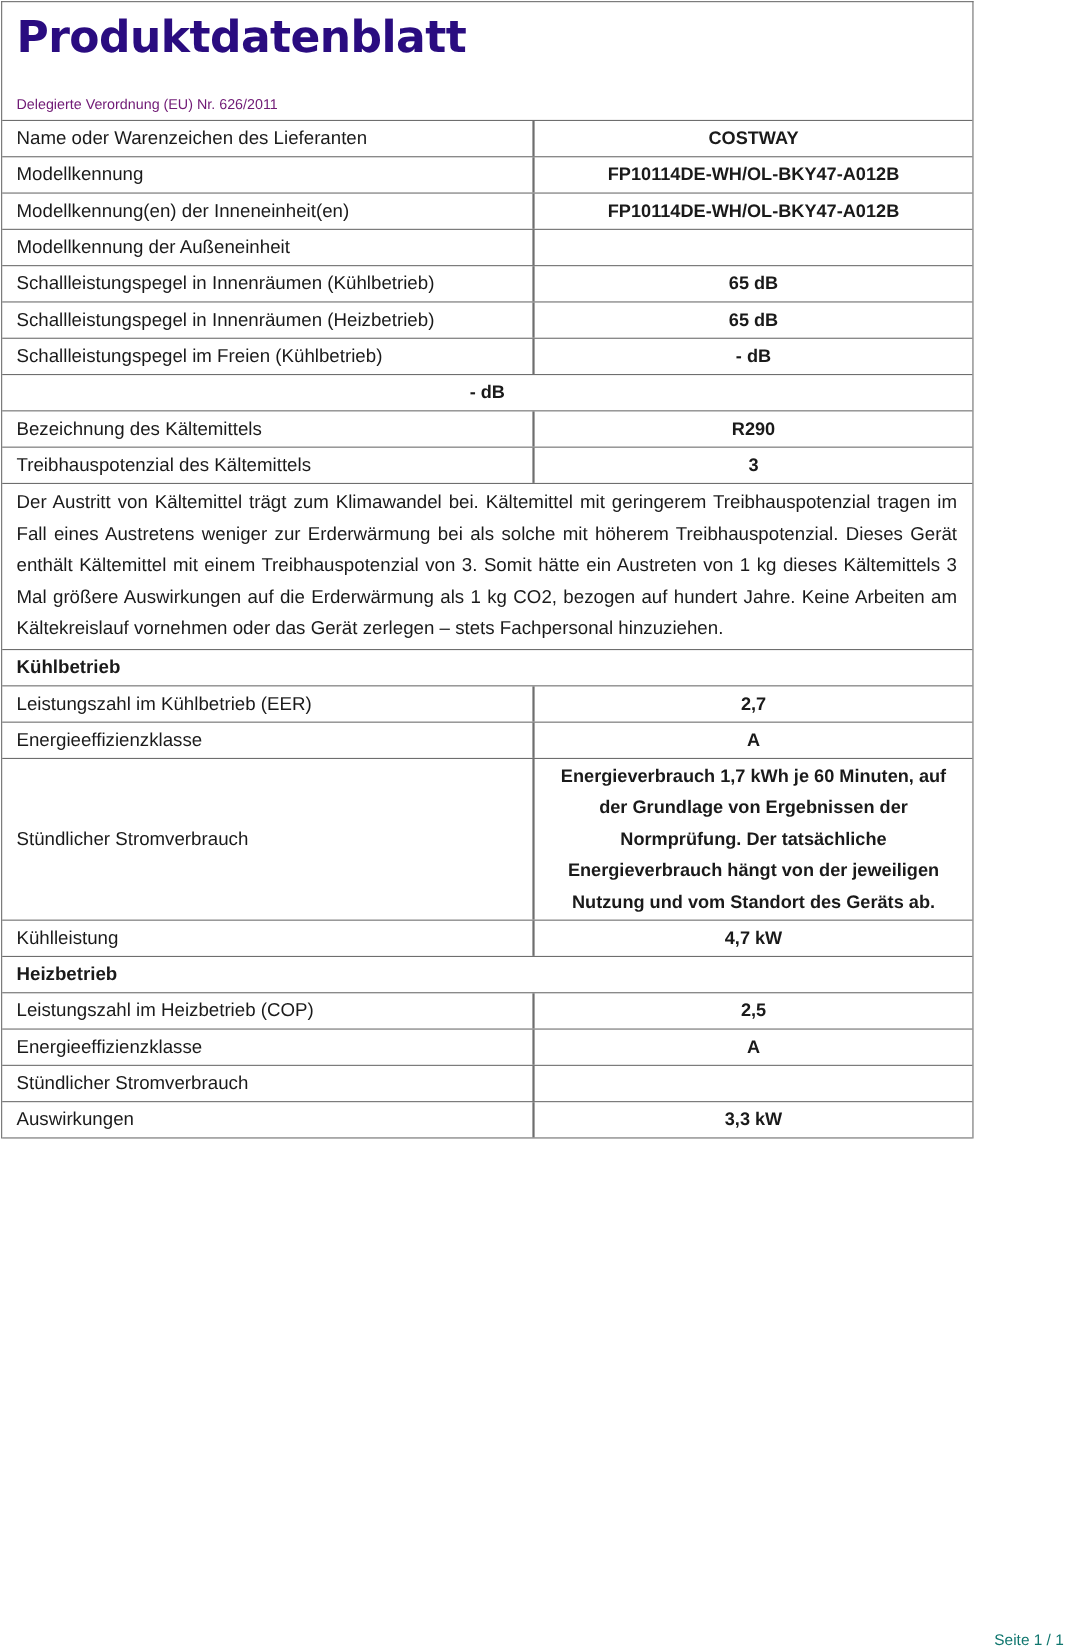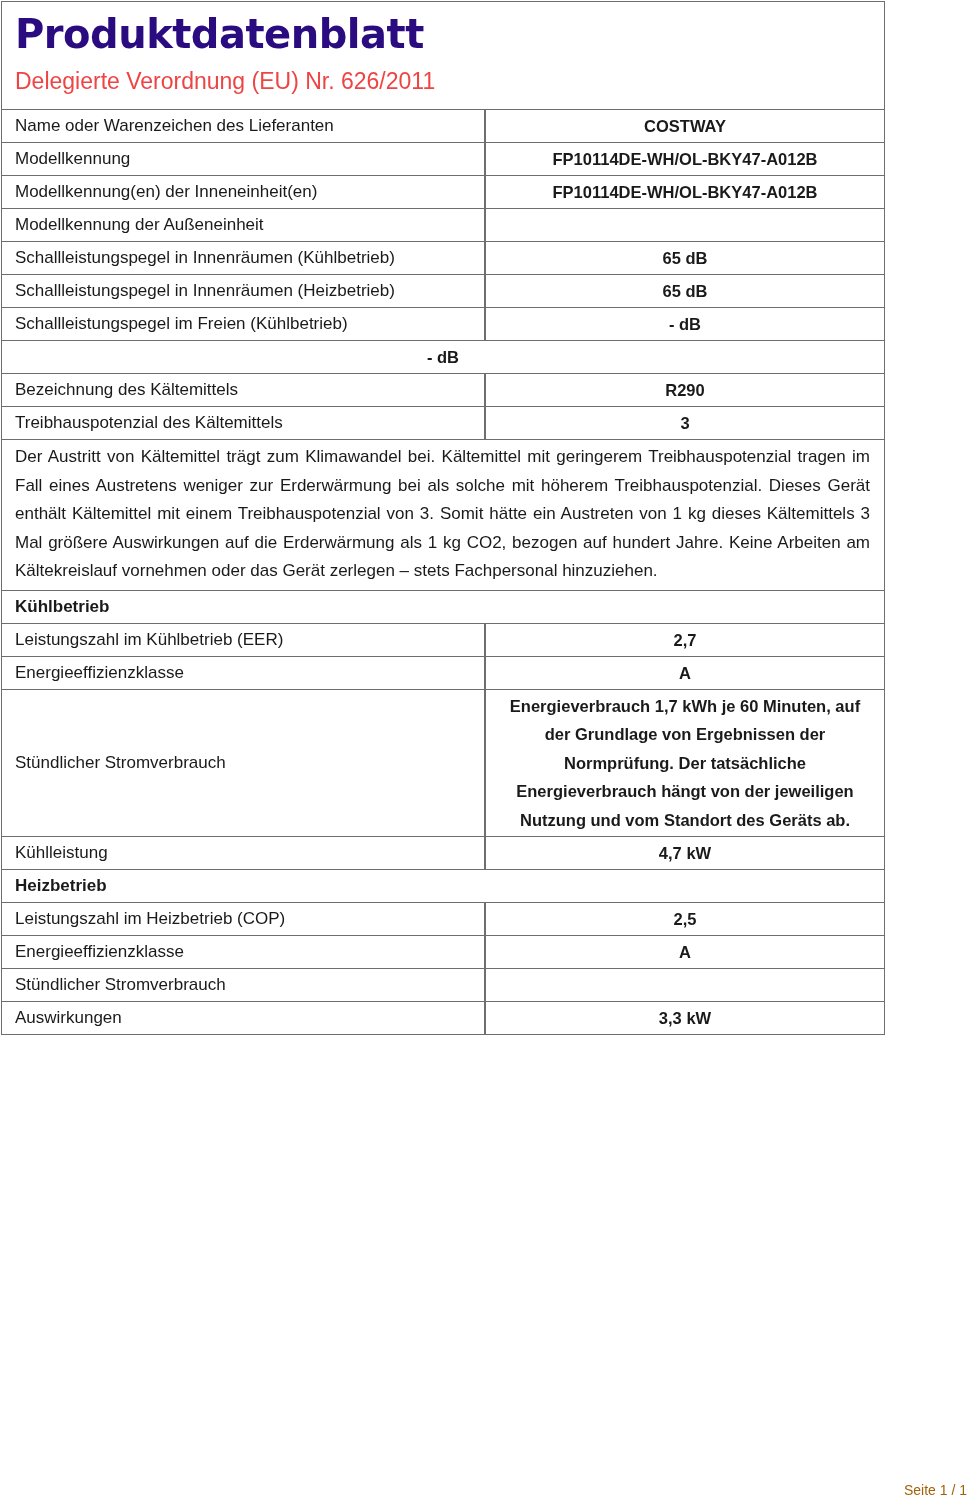--- a/index.html
+++ b/index.html
@@ -12,42 +12,42 @@
       position: absolute; left: 1px; top: 1px; width: 884px;
       border: 1px solid #6e6e6e; border-bottom: none;
       box-sizing: border-box;
     }
     .header-block { padding: 4px 0 0 13px; height: 108px; box-sizing: border-box; border-bottom: 1px solid #6e6e6e; }
     .title {
       font-family: "DejaVu Sans", sans-serif; font-weight: bold;
       font-size: 40px; color: #2a0c80; letter-spacing: -0.5px; line-height: 56px;
       margin: 0;
     }
-    .subtitle { font-size: 23px; line-height: 22px; margin-top: 8px; color: #ef4444; }
+    .subtitle { font-size: 13px; line-height: 22px; margin-top: 22px; color: #701a75; }
     .row { display: flex; border-bottom: 1px solid #6e6e6e; min-height: 32px; box-sizing: border-box; }
     .cell-label {
       width: 484px; flex: 0 0 484px; box-sizing: border-box;
       border-right: 2px solid #6e6e6e;
       padding: 0 0 0 13px; font-size: 17px; line-height: 32px;
       display: flex; align-items: center;
     }
     .cell-value {
       flex: 1; box-sizing: border-box; padding: 0 8px;
       font-size: 16.5px; font-weight: bold; line-height: 32px;
       text-align: center; display: flex; align-items: center; justify-content: center;
     }
     .row.tall .cell-value { line-height: 28.5px; padding: 2px 20px; }
     .row.section { padding-left: 13px; font-size: 17px; font-weight: bold; line-height: 32px; }
     .paragraph {
       border-bottom: 1px solid #6e6e6e; padding: 3px 14px 4px 13px;
       font-size: 17px; line-height: 28.5px; text-align: justify;
     }
     .footer {
       position: absolute; right: 4px; bottom: 2px;
-      font-size: 14px; color: #a16207;
+      font-size: 14px; color: #0f766e;
     }
   </style>
 </head>
 <body>
 
 <div class="sheet">
   <div class="header-block">
     <h1 class="title">Produktdatenblatt</h1>
     <div class="subtitle">Delegierte Verordnung (EU) Nr. 626/2011</div>
   </div>

